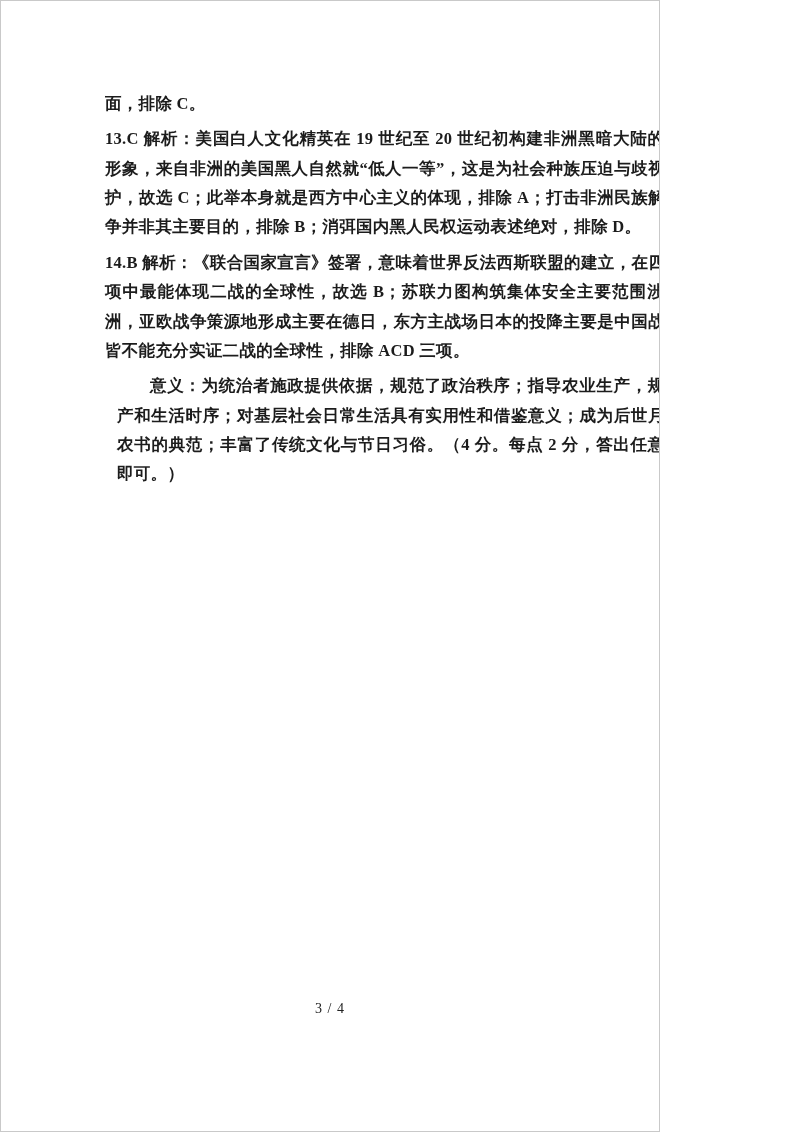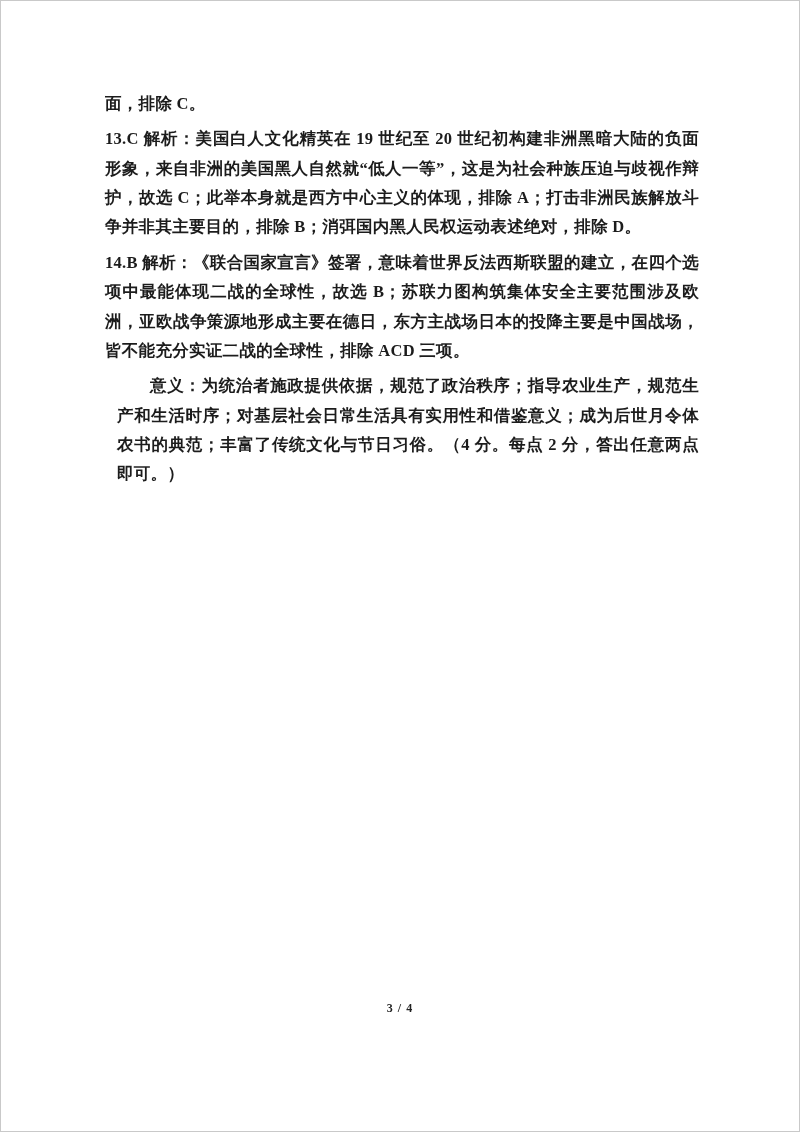--- a/index.html
+++ b/index.html
@@ -2,21 +2,21 @@
 <html><head>
 <meta charset="utf-8">
 <style>
   html, body {
     margin: 0;
     padding: 0;
     background: #ffffff;
   }
   .page {
     position: relative;
-    width: 800px;
+    width: 660px;
     height: 1132px;
     box-sizing: border-box;
     background: #ffffff;
     border: 1px solid #c9c9c9;
     overflow: hidden;
     font-family: "Liberation Serif", "DejaVu Serif", serif;
   }
   .content {
     position: absolute;
     top: 88px;
@@ -36,22 +36,22 @@
   .para.indent {
     text-indent: 2em;
     margin-left: 12px;
   }
   .page-number {
     position: absolute;
     top: 1000px;
     left: 0;
     width: 100%;
     text-align: center;
-    font-size: 12px;
-    font-weight: 700;
+    font-size: 14px;
+    font-weight: 400;
     color: #222222;
     letter-spacing: 1px;
   }
 </style>
 </head>
 <body>
 
 <div class="page">
   <div class="content">
 

